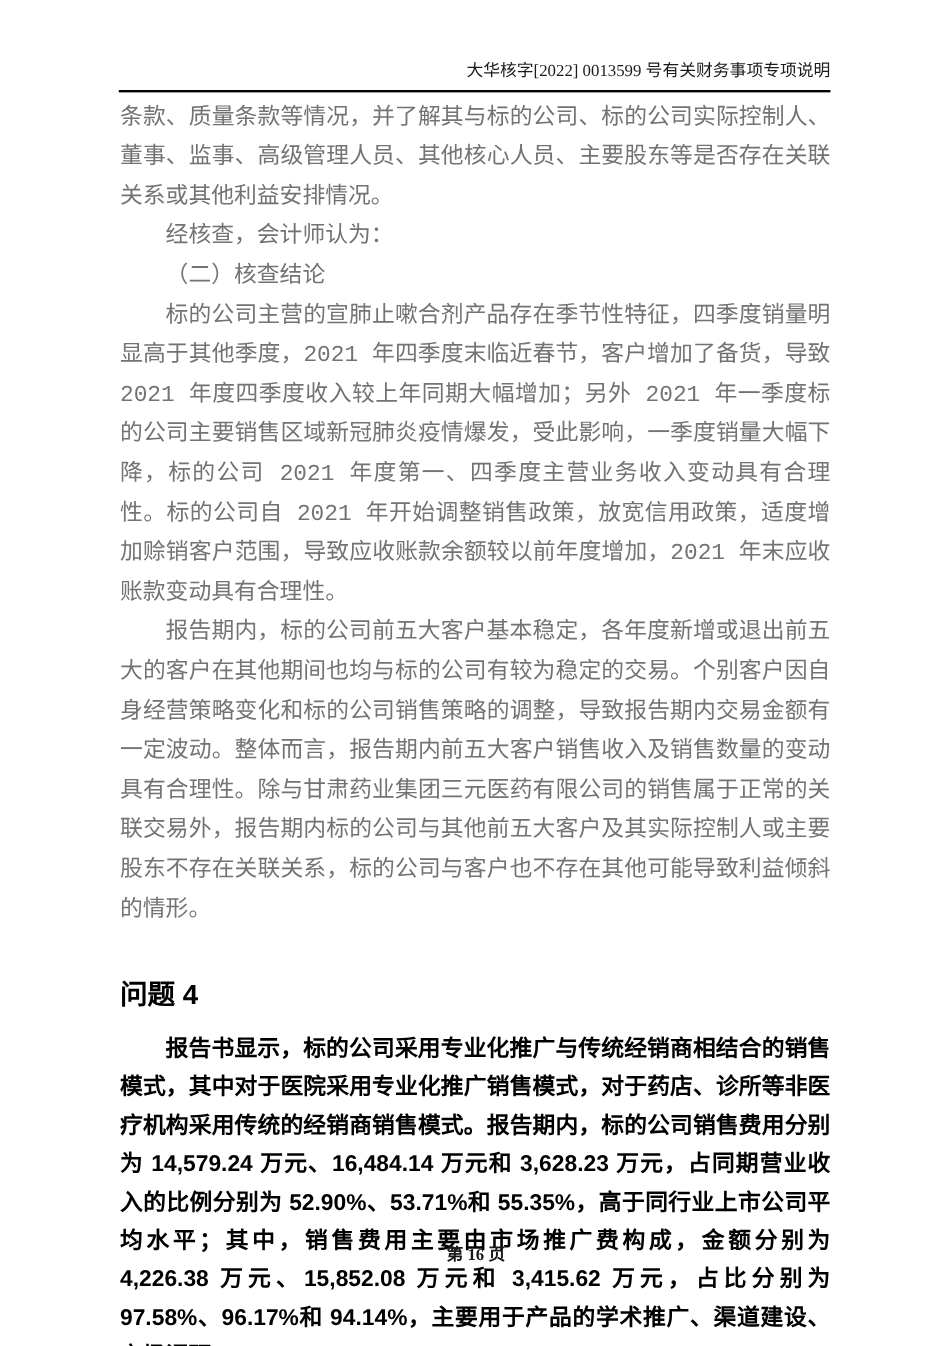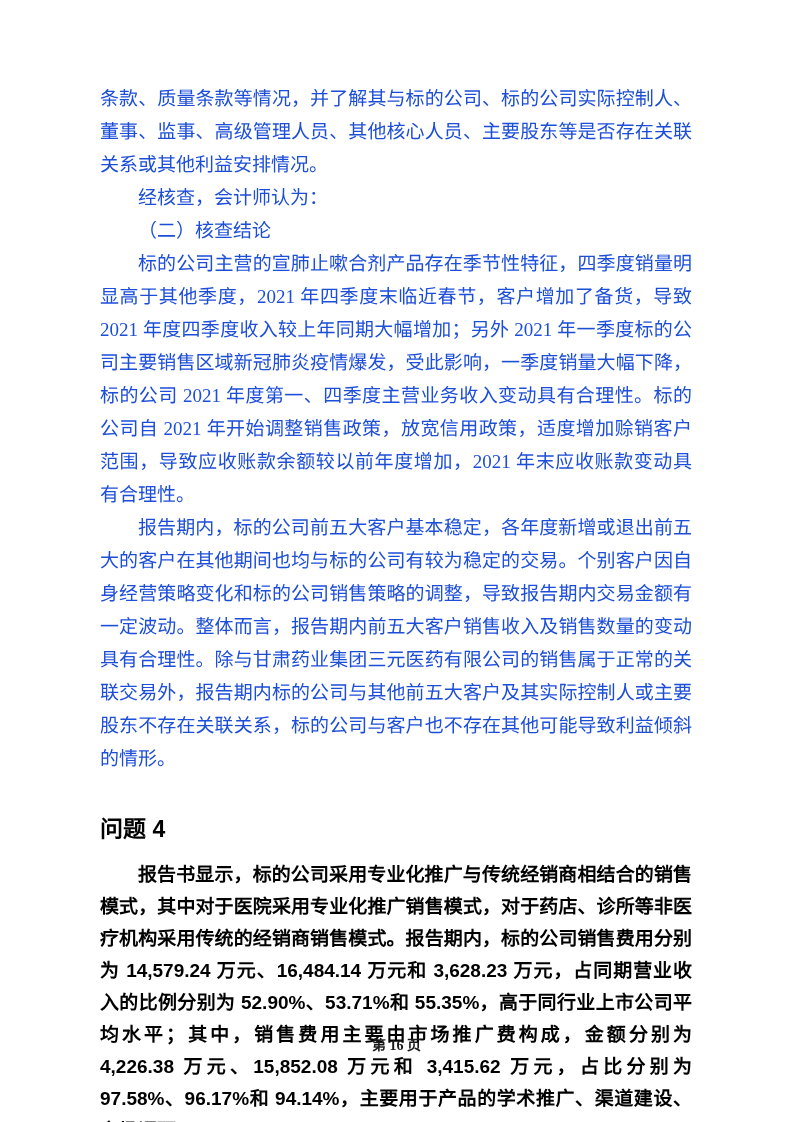--- a/index.html
+++ b/index.html
@@ -29,24 +29,24 @@
     border-bottom: 2px solid #000000;
   }
   .doc-body {
     position: absolute;
     left: 100px;
     top: 82px;
     width: 592px;
   }
   .para {
     margin: 0;
-    font-family: Liberation Serif, serif;
+    font-family: Liberation Mono, monospace;
     font-size: 19px;
     line-height: 33px;
-    color: #1d4ed8;
+    color: #737373;
     text-align: justify;
     text-justify: inter-ideograph;
   }
   .indent {
     text-indent: 2em;
   }
   .q-heading {
     margin: 38px 0 0 0;
     font-family: "Liberation Sans", "DejaVu Sans", sans-serif;
     font-weight: bold;
@@ -71,20 +71,23 @@
     font-size: 14px;
     color: #1a1a1a;
     font-weight: bold;
   }
 </style>
 </head>
 <body>
 
 <div class="page">
 
+  <header class="doc-header">
+    <span>大华核字[2022] 0013599 号有关财务事项专项说明</span>
+  </header>
 
   <main class="doc-body">
 
     <p class="para">条款、质量条款等情况，并了解其与标的公司、标的公司实际控制人、董事、监事、高级管理人员、其他核心人员、主要股东等是否存在关联关系或其他利益安排情况。</p>
 
     <p class="para indent">经核查，会计师认为：</p>
 
     <p class="para indent">（二）核查结论</p>
 
     <p class="para indent">标的公司主营的宣肺止嗽合剂产品存在季节性特征，四季度销量明显高于其他季度，2021 年四季度末临近春节，客户增加了备货，导致 2021 年度四季度收入较上年同期大幅增加；另外 2021 年一季度标的公司主要销售区域新冠肺炎疫情爆发，受此影响，一季度销量大幅下降，标的公司 2021 年度第一、四季度主营业务收入变动具有合理性。标的公司自 2021 年开始调整销售政策，放宽信用政策，适度增加赊销客户范围，导致应收账款余额较以前年度增加，2021 年末应收账款变动具有合理性。</p>

